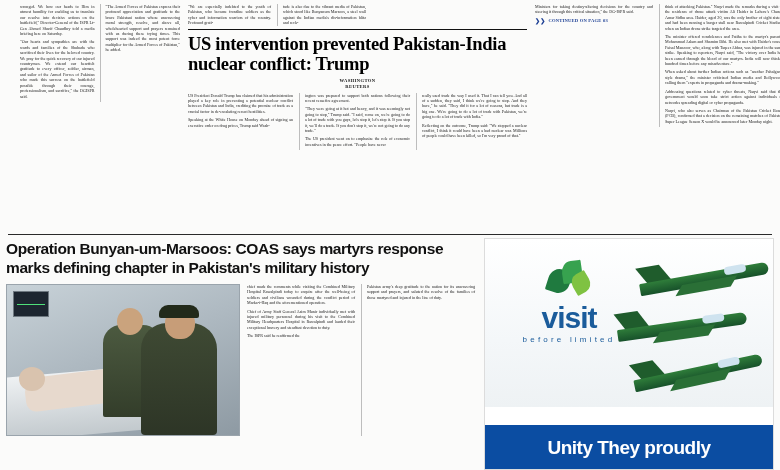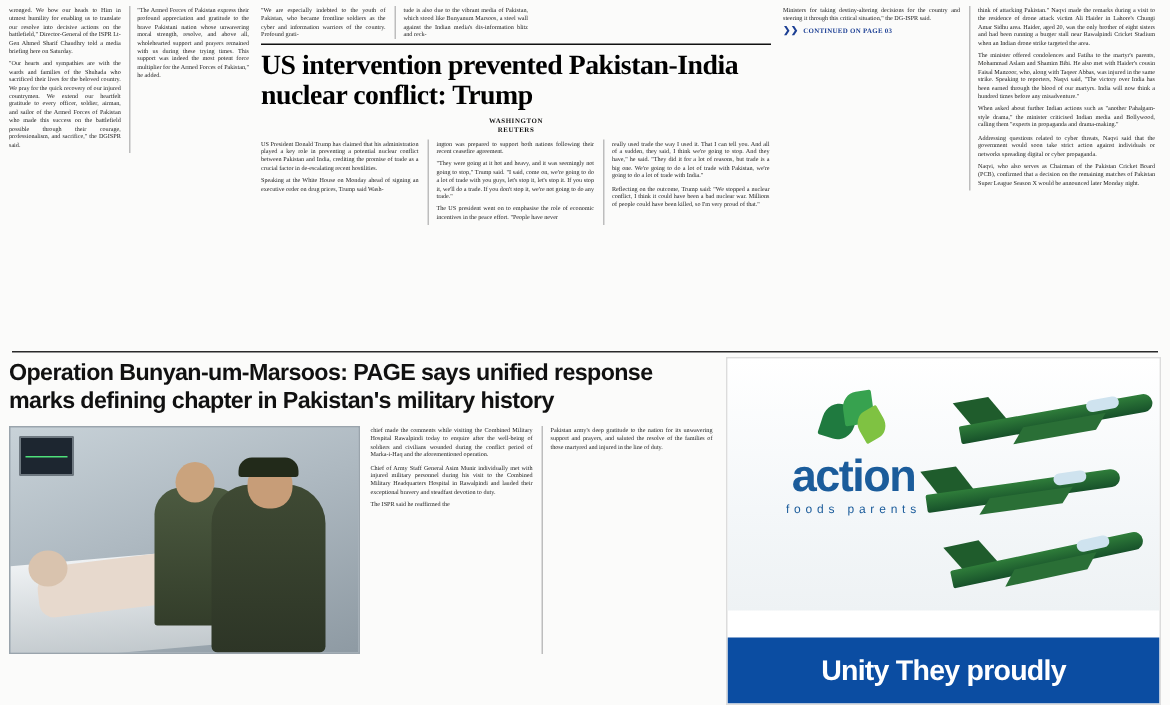--- a/index.html
+++ b/index.html
@@ -21,21 +21,21 @@
     background: #fbfbfa;
   }
 
   
   .topband {
     position: absolute;
     left: 0; top: 0;
     width: 780px;
     height: 232px;
     box-sizing: border-box;
-    padding: 4px 6px 0 6px;
+    padding: 4px 6px 0 20px;
     display: flex;
     gap: 8px;
   }
   .col-left {
     width: 160px;
     flex: 0 0 160px;
   }
   .col-mid {
     flex: 1 1 auto;
   }
@@ -427,21 +427,21 @@
           </div>
       </div>
     </div>
   </div>
 
   <div class="rule r1"></div>
 
   <div class="lower">
 
     <div class="lower-left">
-      <div class="sub-headline">Operation Bunyan-um-Marsoos: PAGE says unified response marks defining chapter in Pakistan's military history</div>
+      <div class="sub-headline">Operation Bunyan-um-Marsoos: COAS says martyrs response marks defining chapter in Pakistan's military history</div>
       <div class="lower-body">
         <div class="photo">
           <div class="bg-wall"></div>
           <div class="monitor">
               <div class="monitor-line"></div>
             </div>
           <div class="bed"></div>
           <div class="patient"></div>
           <div class="patient-head"></div>
           <div class="medic"></div>
@@ -485,22 +485,22 @@
               <div class="cockpit"></div>
           </div>
         </div>
 
         <div class="ad-logo">
           <div class="leaf">
             <span class="l1"></span>
               <span class="l2"></span>
               <span class="l3"></span>
           </div>
-          <div class="ad-brand">action</div>
-          <div class="ad-brand-sub">foods parents</div>
+          <div class="ad-brand">visit</div>
+          <div class="ad-brand-sub">before limited</div>
         </div>
 
         <div class="ad-bottom">
           <div class="ad-tagline">Unity They proudly</div>
         </div>
       </div>
     </div>
 
   </div>
 </div>

